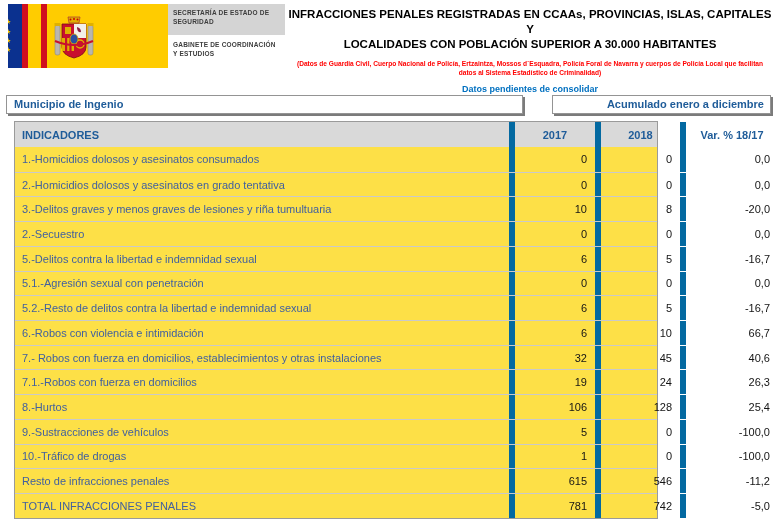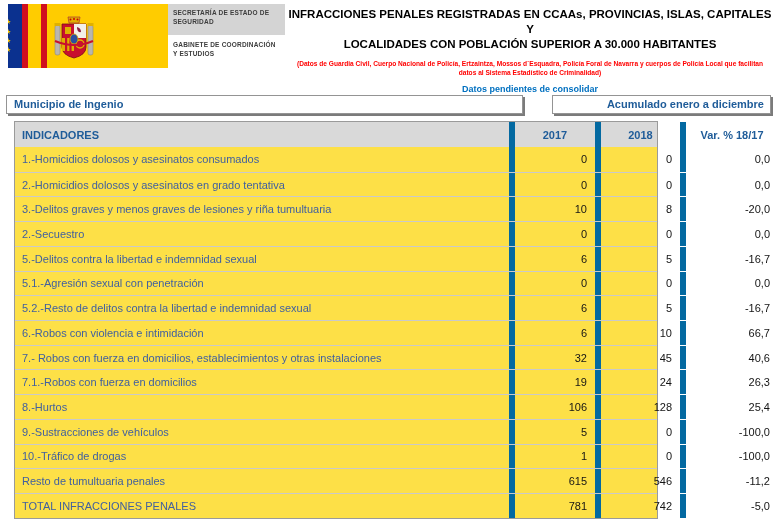--- a/index.html
+++ b/index.html
@@ -210,21 +210,21 @@
   </div>
 
   <div class="trow">
     <div class="cell c-label">10.-Tráfico de drogas</div>
     <div class="cell c-num">1</div>
     <div class="cell c-num">0</div>
     <div class="cell c-num">-100,0</div>
   </div>
 
   <div class="trow">
-    <div class="cell c-label">Resto de tumultuaria penales</div>
+    <div class="cell c-label">Resto de infracciones penales</div>
     <div class="cell c-num">615</div>
     <div class="cell c-num">546</div>
     <div class="cell c-num">-11,2</div>
   </div>
 
   <div class="trow">
     <div class="cell c-label">TOTAL INFRACCIONES PENALES</div>
     <div class="cell c-num">781</div>
     <div class="cell c-num">742</div>
     <div class="cell c-num">-5,0</div>

